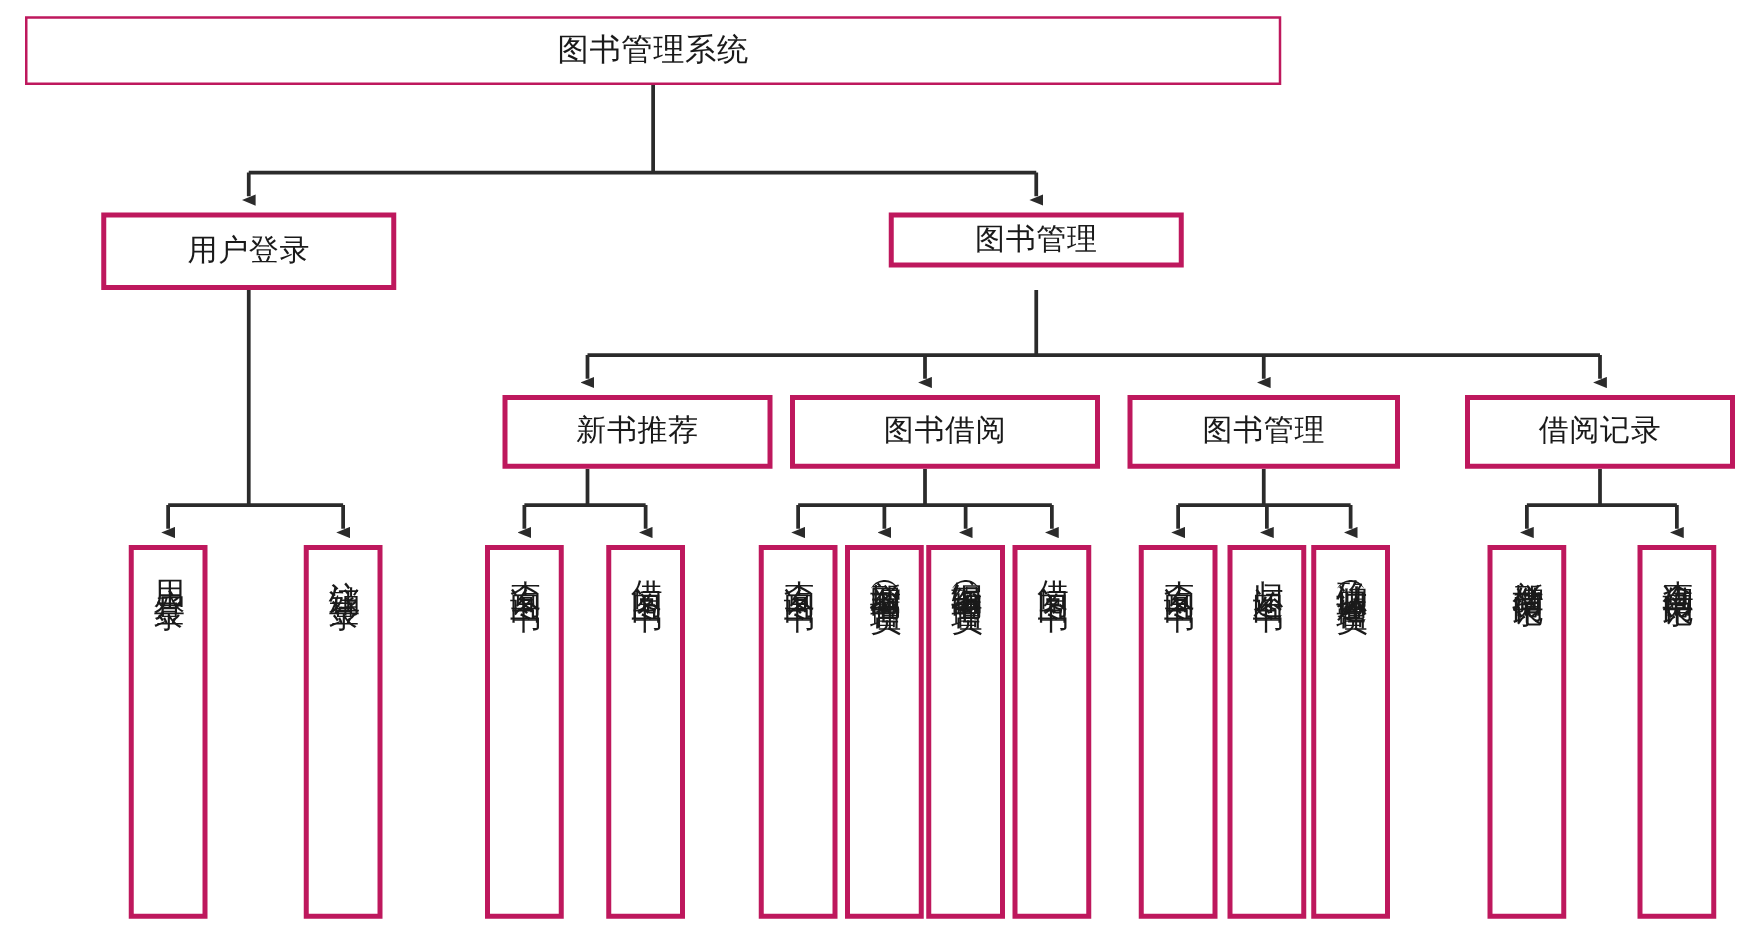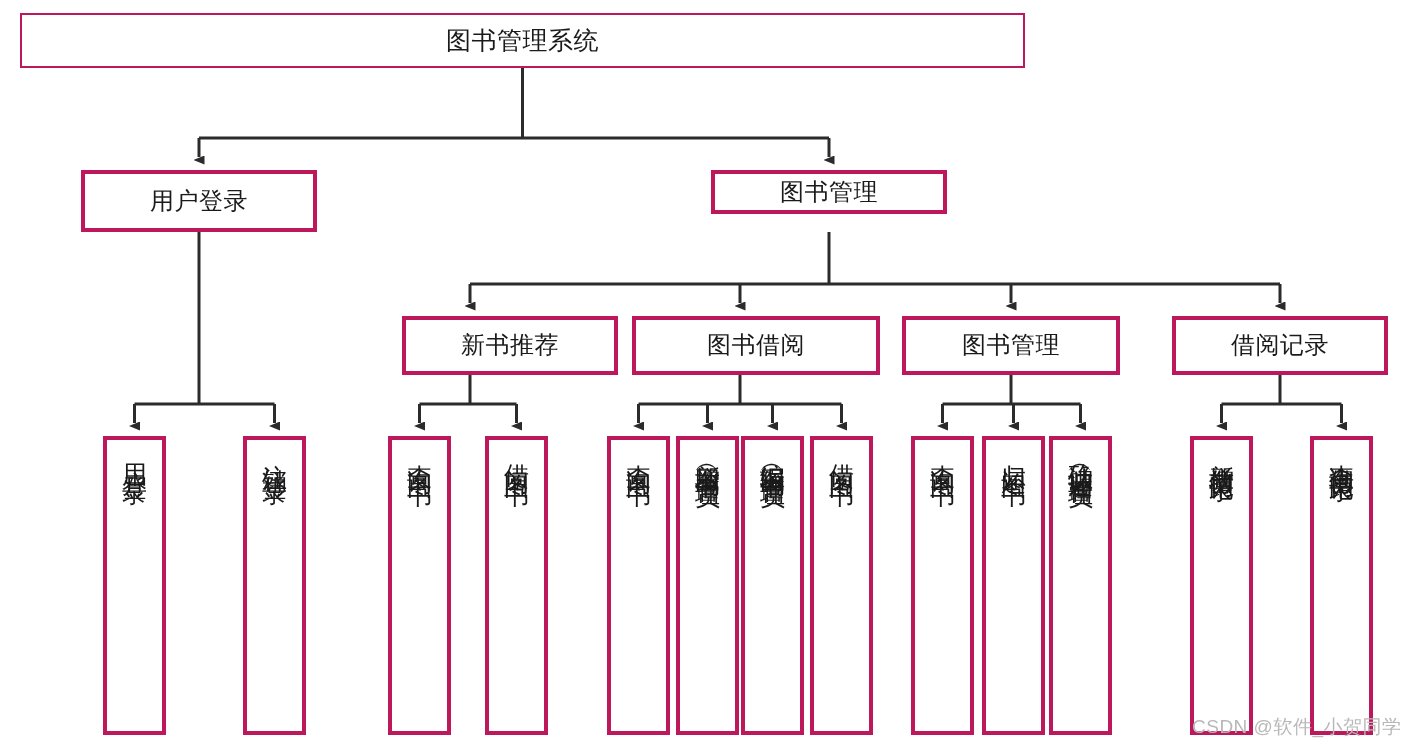--- a/index.html
+++ b/index.html
@@ -185,15 +185,14 @@
         <span class="node-label">确认归还（管理员）</span>
       </div>
       <div class="node vert tall" style="left: 1190px; top: 436px; width: 63px; height: 299px;">
         <span class="node-label">新增借阅记录</span>
       </div>
       <div class="node vert tall" style="left: 1310px; top: 436px; width: 63px; height: 299px;">
         <span class="node-label">查询借阅记录</span>
       </div>
     </div>
 
-  <div class="watermark" style="left: 1192px; top: 714px;">CSDN @软件_小贺同学</div>
 
 </div>
 
 </body></html>

